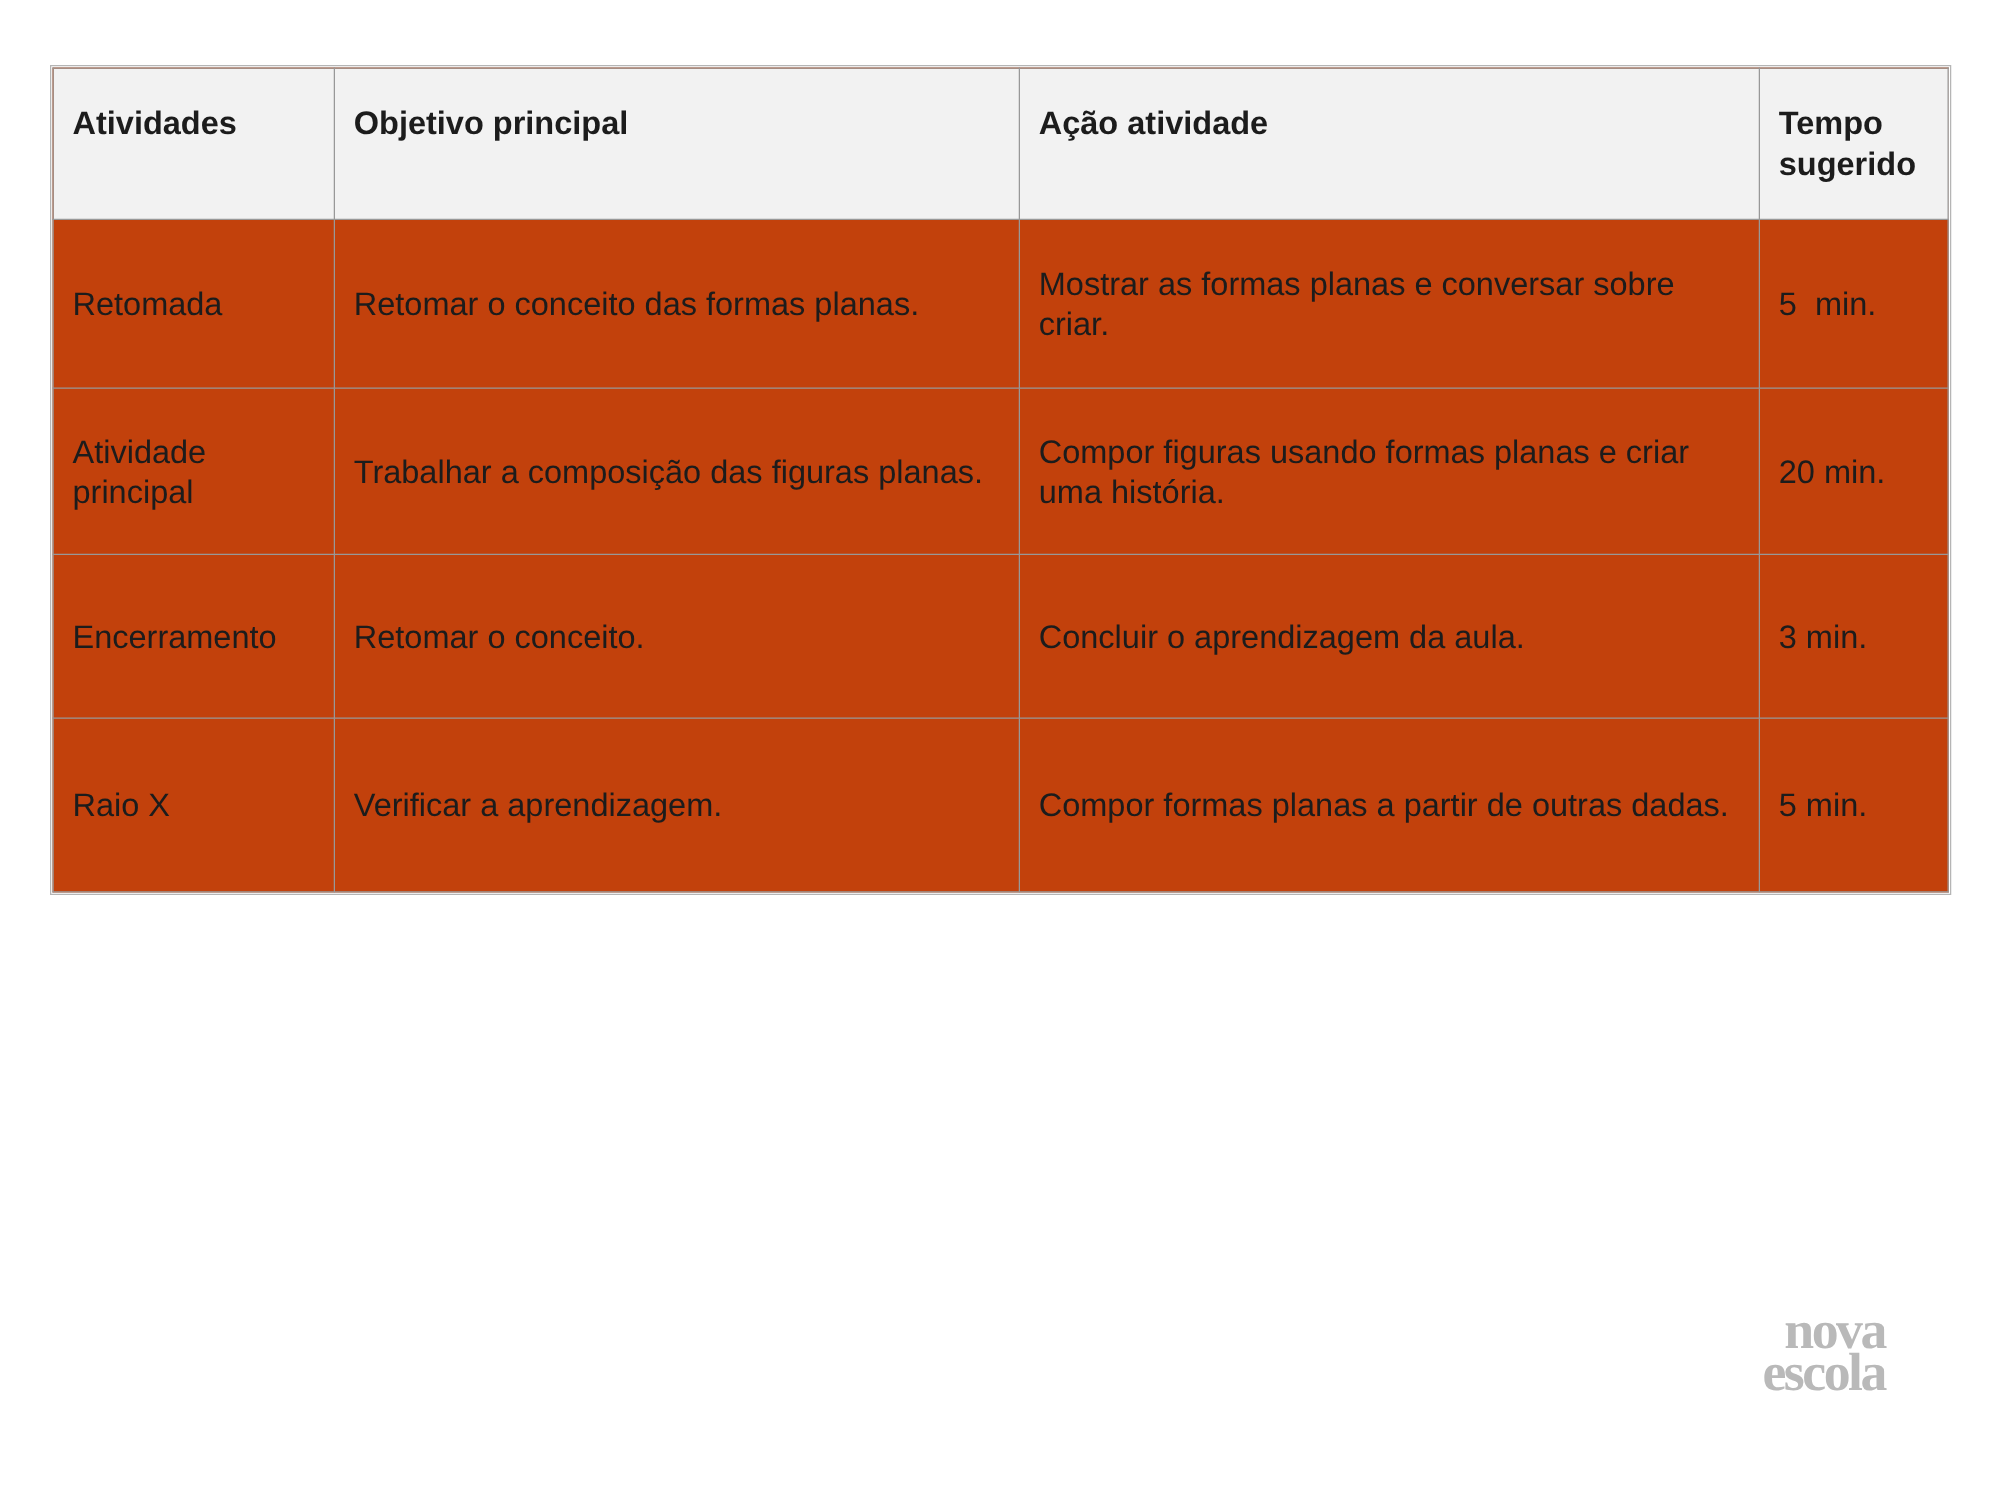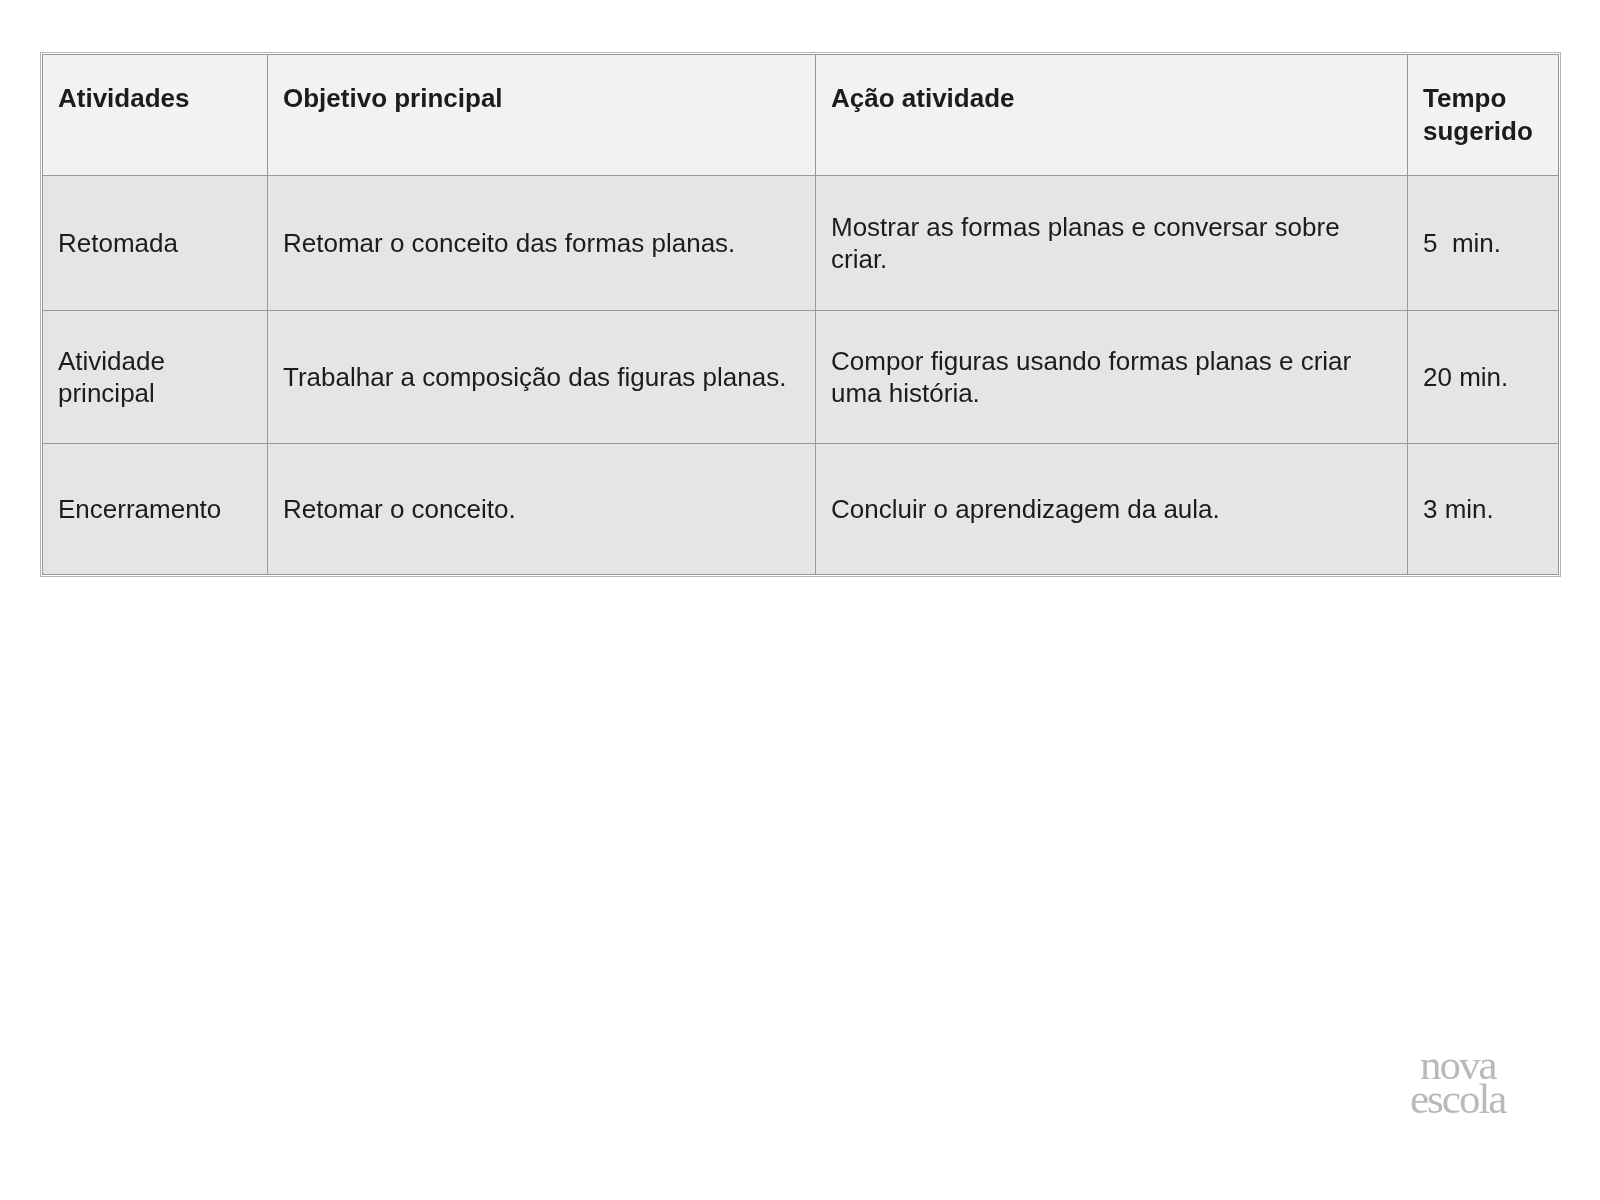--- a/index.html
+++ b/index.html
@@ -18,21 +18,21 @@
     font-family:"Liberation Sans","DejaVu Sans",sans-serif;
     color:var(--text);
   }
   .lesson-table{
     position:absolute;left:42px;top:54px;
     width:1516px;
     border-collapse:collapse;
     table-layout:fixed;
     outline:1px solid var(--outer-border);
     outline-offset:1px;
-    background:#e5e5e5;
+    background:#c2410c;
   }
   .lesson-table td{
     border:1px solid var(--border);
     font-size:26px;
     line-height:1.25;
     padding:12px 16px 12px 15px;
     vertical-align:middle;
     text-align:left;
     word-wrap:break-word;
   }
@@ -49,26 +49,26 @@
   .lesson-table tbody tr:nth-child(4){height:139px;}
   .lesson-table tbody tr:nth-child(5){height:215px;}
   .col-atividade{width:225px;}
   .col-objetivo{width:548px;}
   .col-acao{width:592px;}
   .col-tempo{width:151px;}
   .brand-logo{
     position:absolute;
     left:1410px;top:1048px;
     font-family:"Liberation Serif","DejaVu Serif",serif;
-    font-weight:400;
+    font-weight:700;
     font-size:43px;
     line-height:34px;
     letter-spacing:-2px;
     color:var(--logo);
-    text-align:center;
+    text-align:right;
     user-select:none;
   }
 </style>
 </head>
 <body>
 
 <table class="lesson-table">
   <colgroup>
     <col class="col-atividade">
     <col class="col-objetivo">
@@ -95,19 +95,25 @@
         <td>Trabalhar a composição das figuras planas.</td>
         <td>Compor figuras usando formas planas e criar uma história.</td>
         <td>20 min.</td>
       </tr>
       <tr>
         <td>Encerramento</td>
         <td>Retomar o conceito.</td>
         <td>Concluir o aprendizagem da aula.</td>
         <td>3 min.</td>
       </tr>
+      <tr>
+        <td>Raio X</td>
+        <td>Verificar a aprendizagem.</td>
+        <td>Compor formas planas a partir de outras dadas.</td>
+        <td>5 min.</td>
+      </tr>
     </tbody>
 </table>
 
 <div class="brand-logo">
   <div>nova</div>
   <div>escola</div>
 </div>
 
 </body></html>

